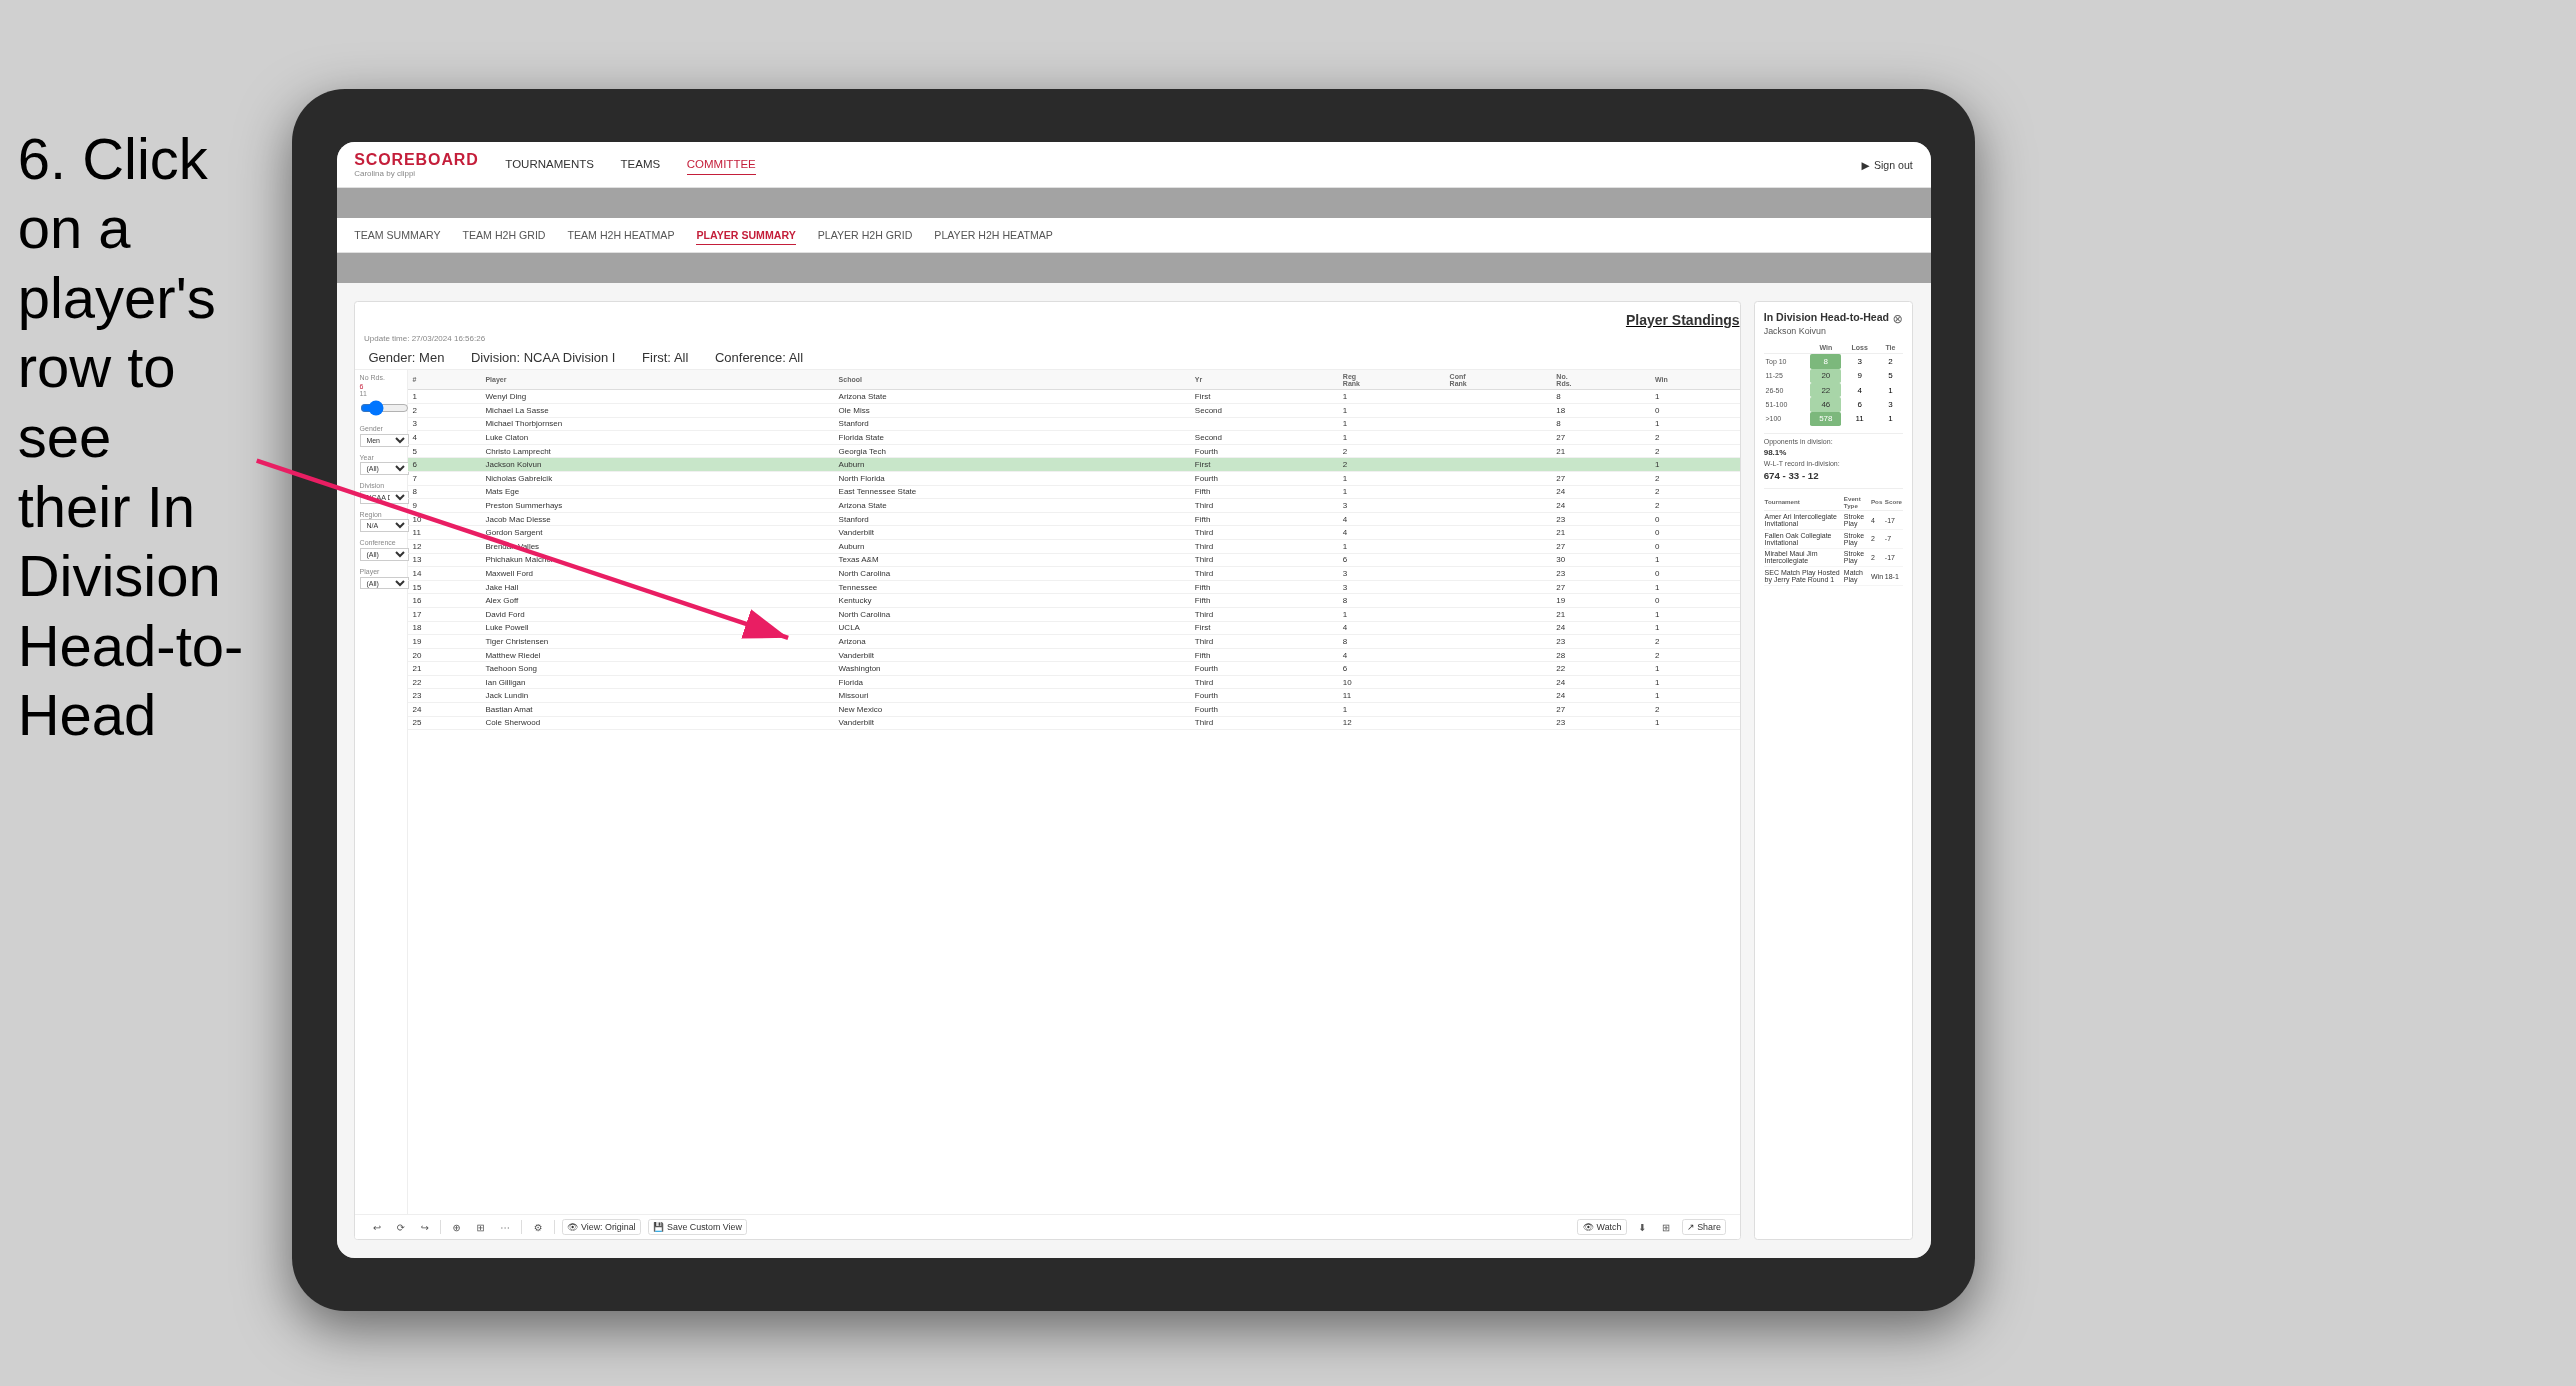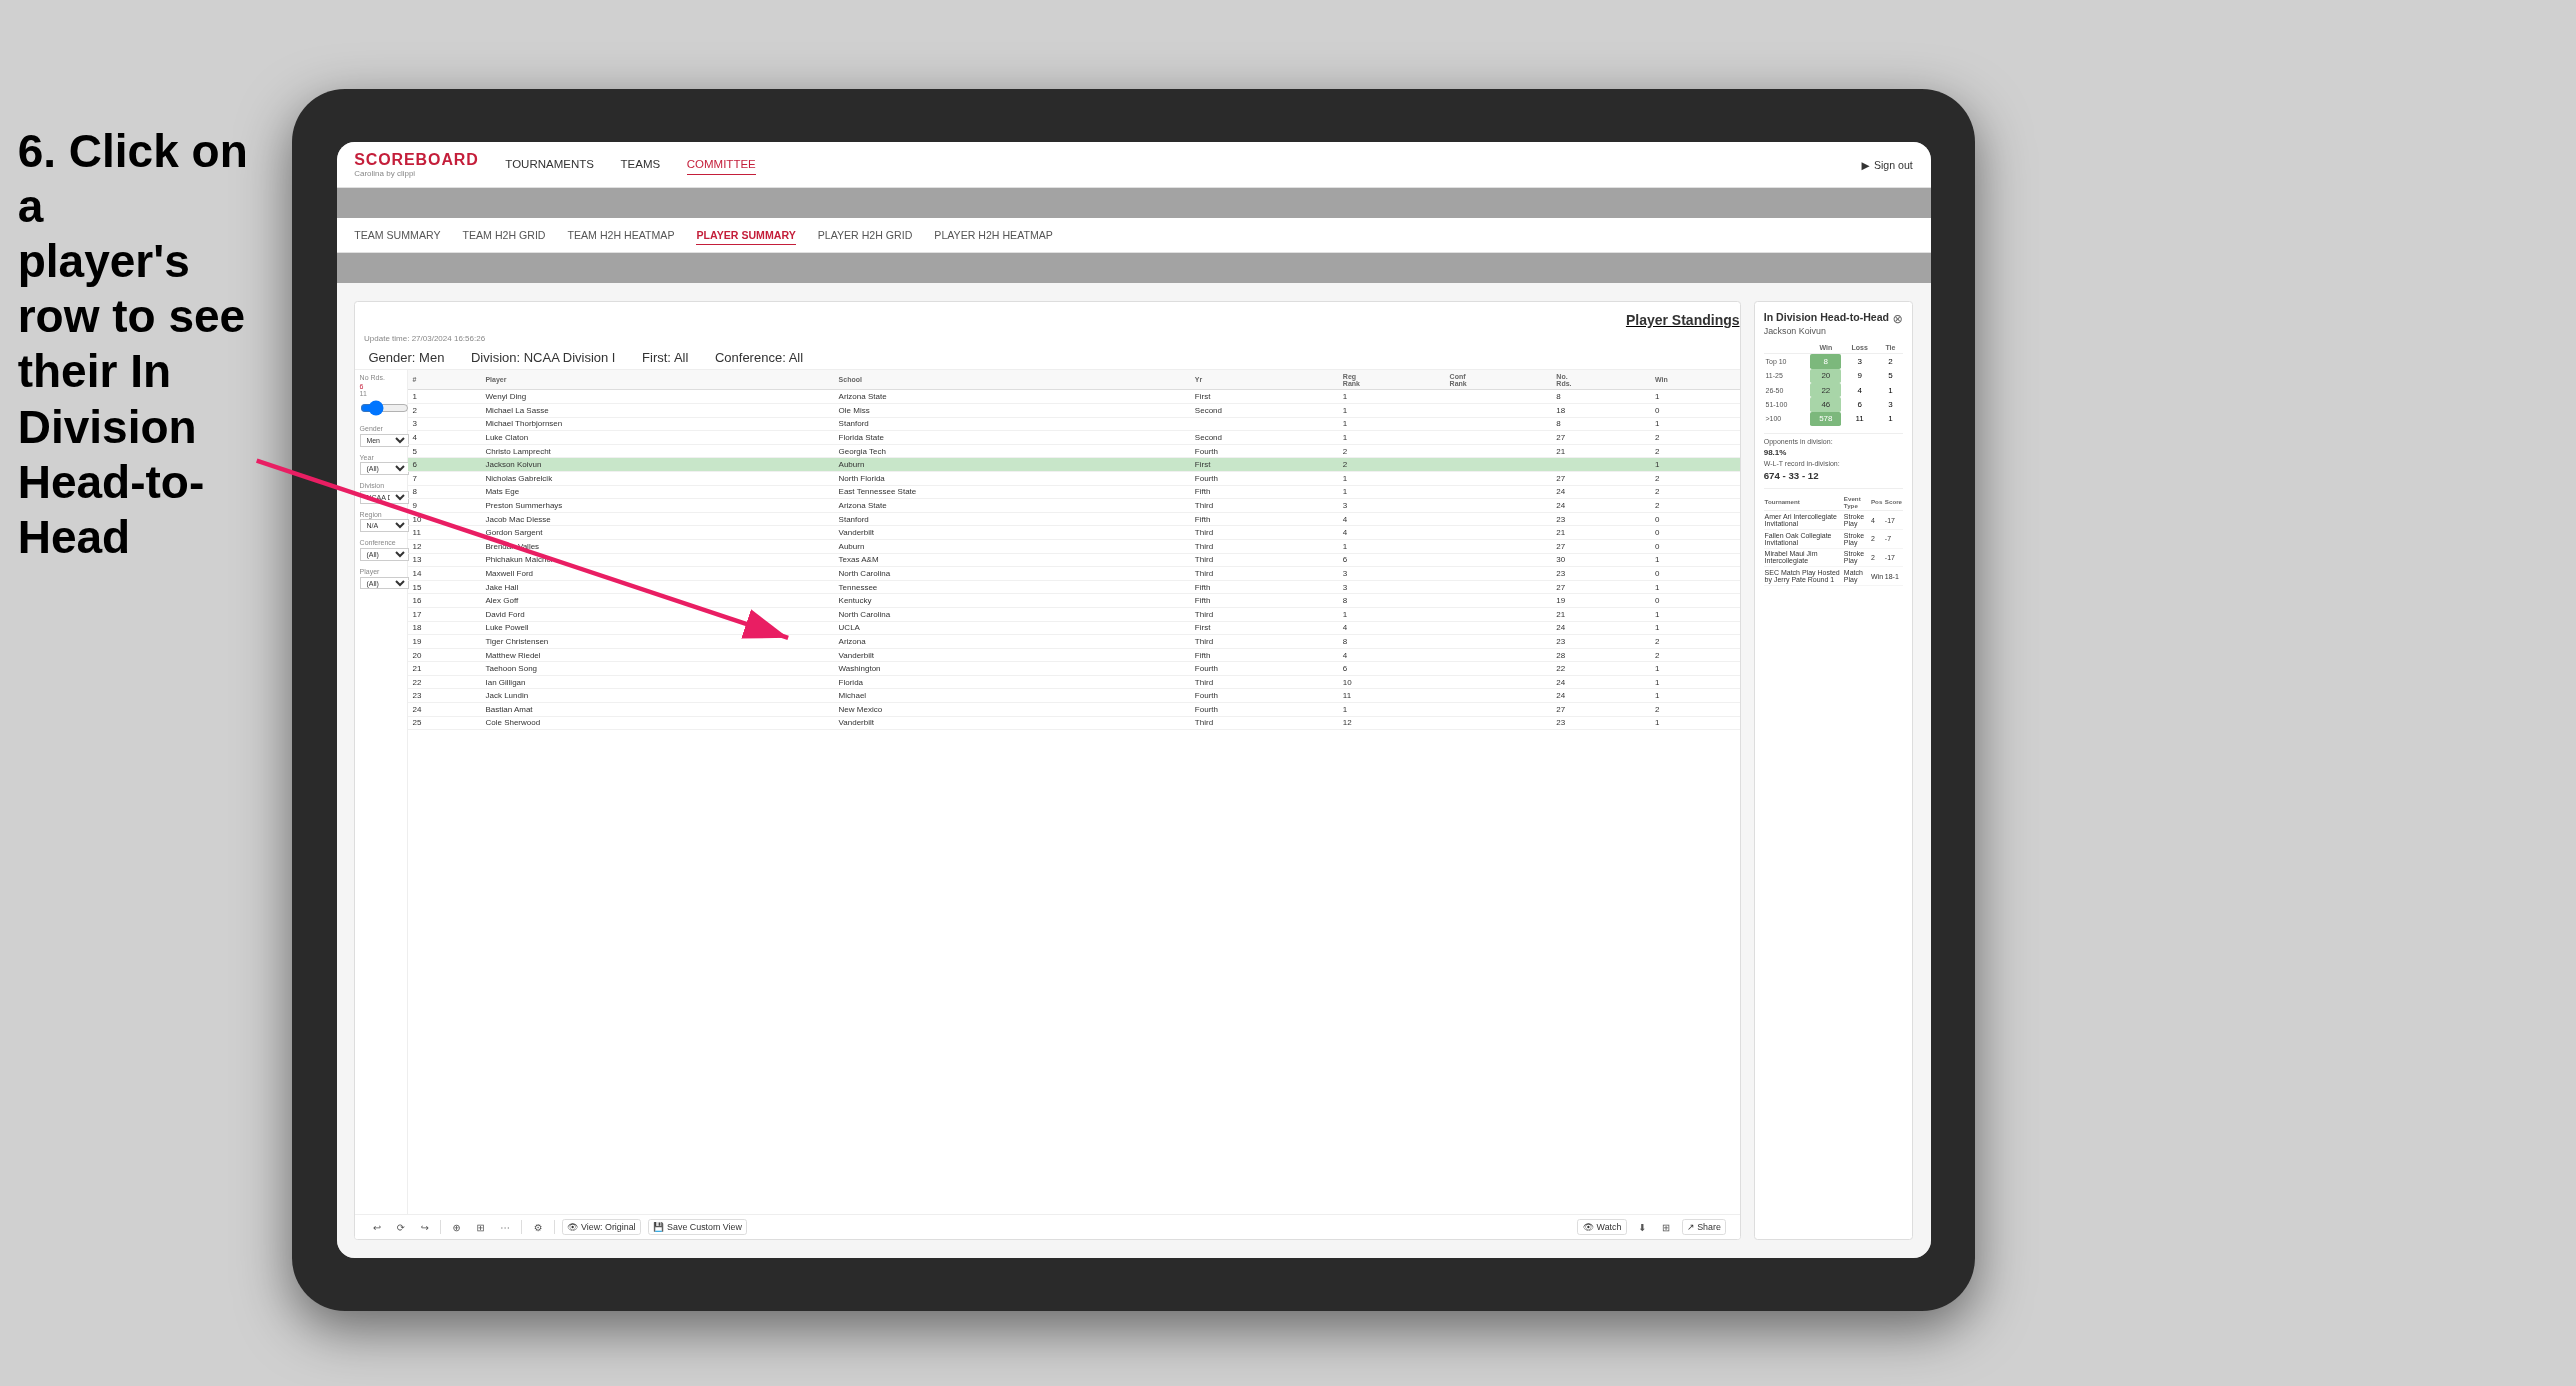--- a/index.html
+++ b/index.html
@@ -11,22 +11,22 @@
       overflow: hidden;
       position: relative;
     }
 
     
     .instruction-text {
       position: absolute;
       left: 0;
       top: 106px;
       width: 275px;
-      font-size: 46px;
-      font-weight: bold;
+      font-size: 58px;
+      font-weight: normal;
       line-height: 1.2;
       color: #000;
       padding: 17.7px;
     }
 
     
     .tablet {
       position: absolute;
       left: 292px;
       top: 89px;
@@ -750,21 +750,21 @@
     <td>Florida</td>
     <td>Third</td>
     <td>10</td>
     <td></td>
     <td>24</td>
     <td>1</td>
   </tr>
                   <tr style="cursor: pointer;">
     <td>23</td>
     <td>Jack Lundin</td>
-    <td>Michael</td>
+    <td>Missouri</td>
     <td>Fourth</td>
     <td>11</td>
     <td></td>
     <td>24</td>
     <td>1</td>
   </tr>
                   <tr style="cursor: pointer;">
     <td>24</td>
     <td>Bastian Amat</td>
     <td>New Mexico</td>

